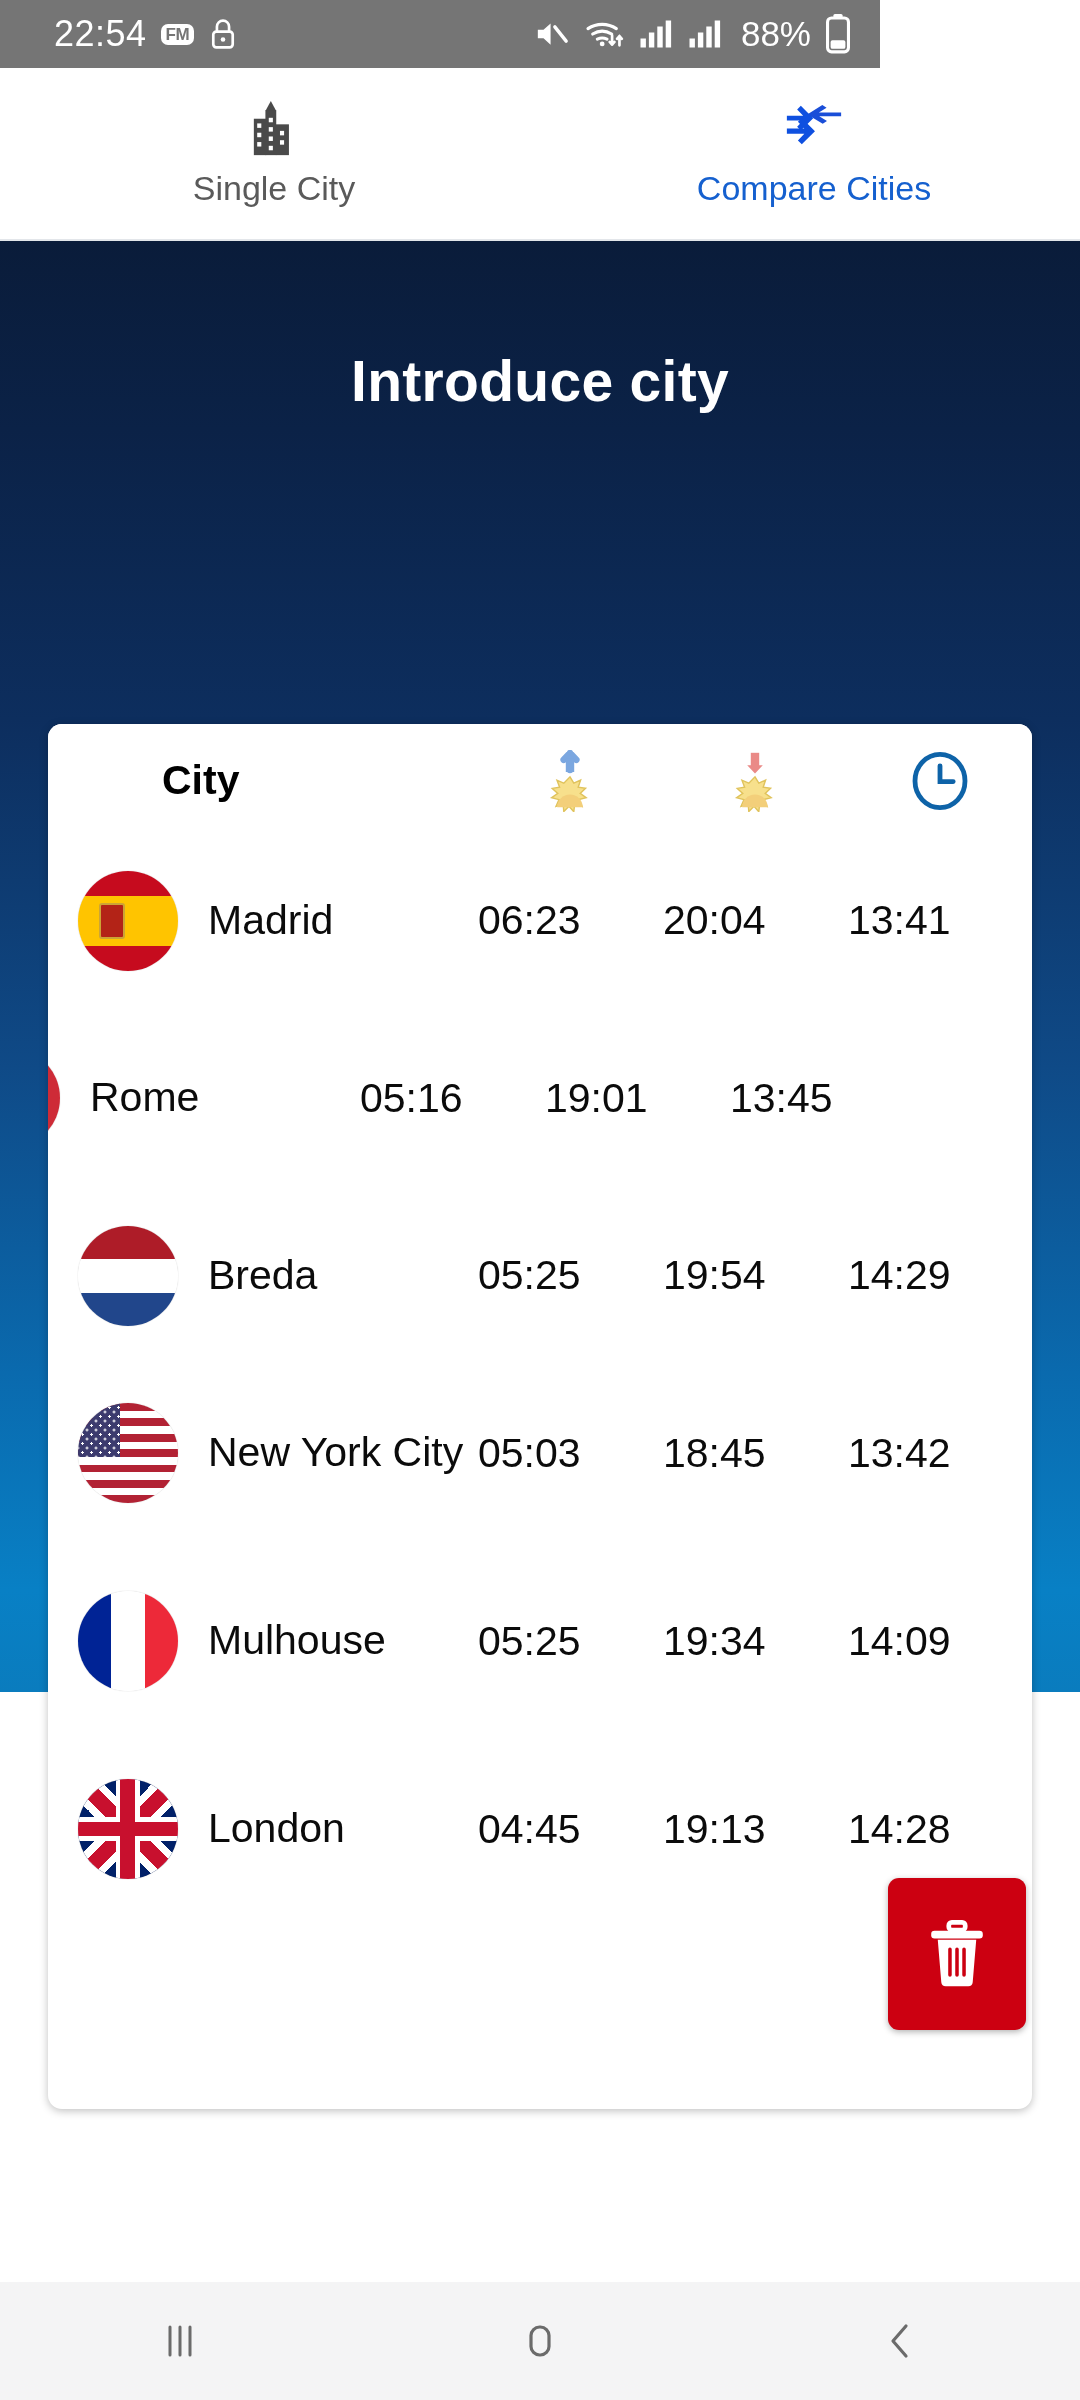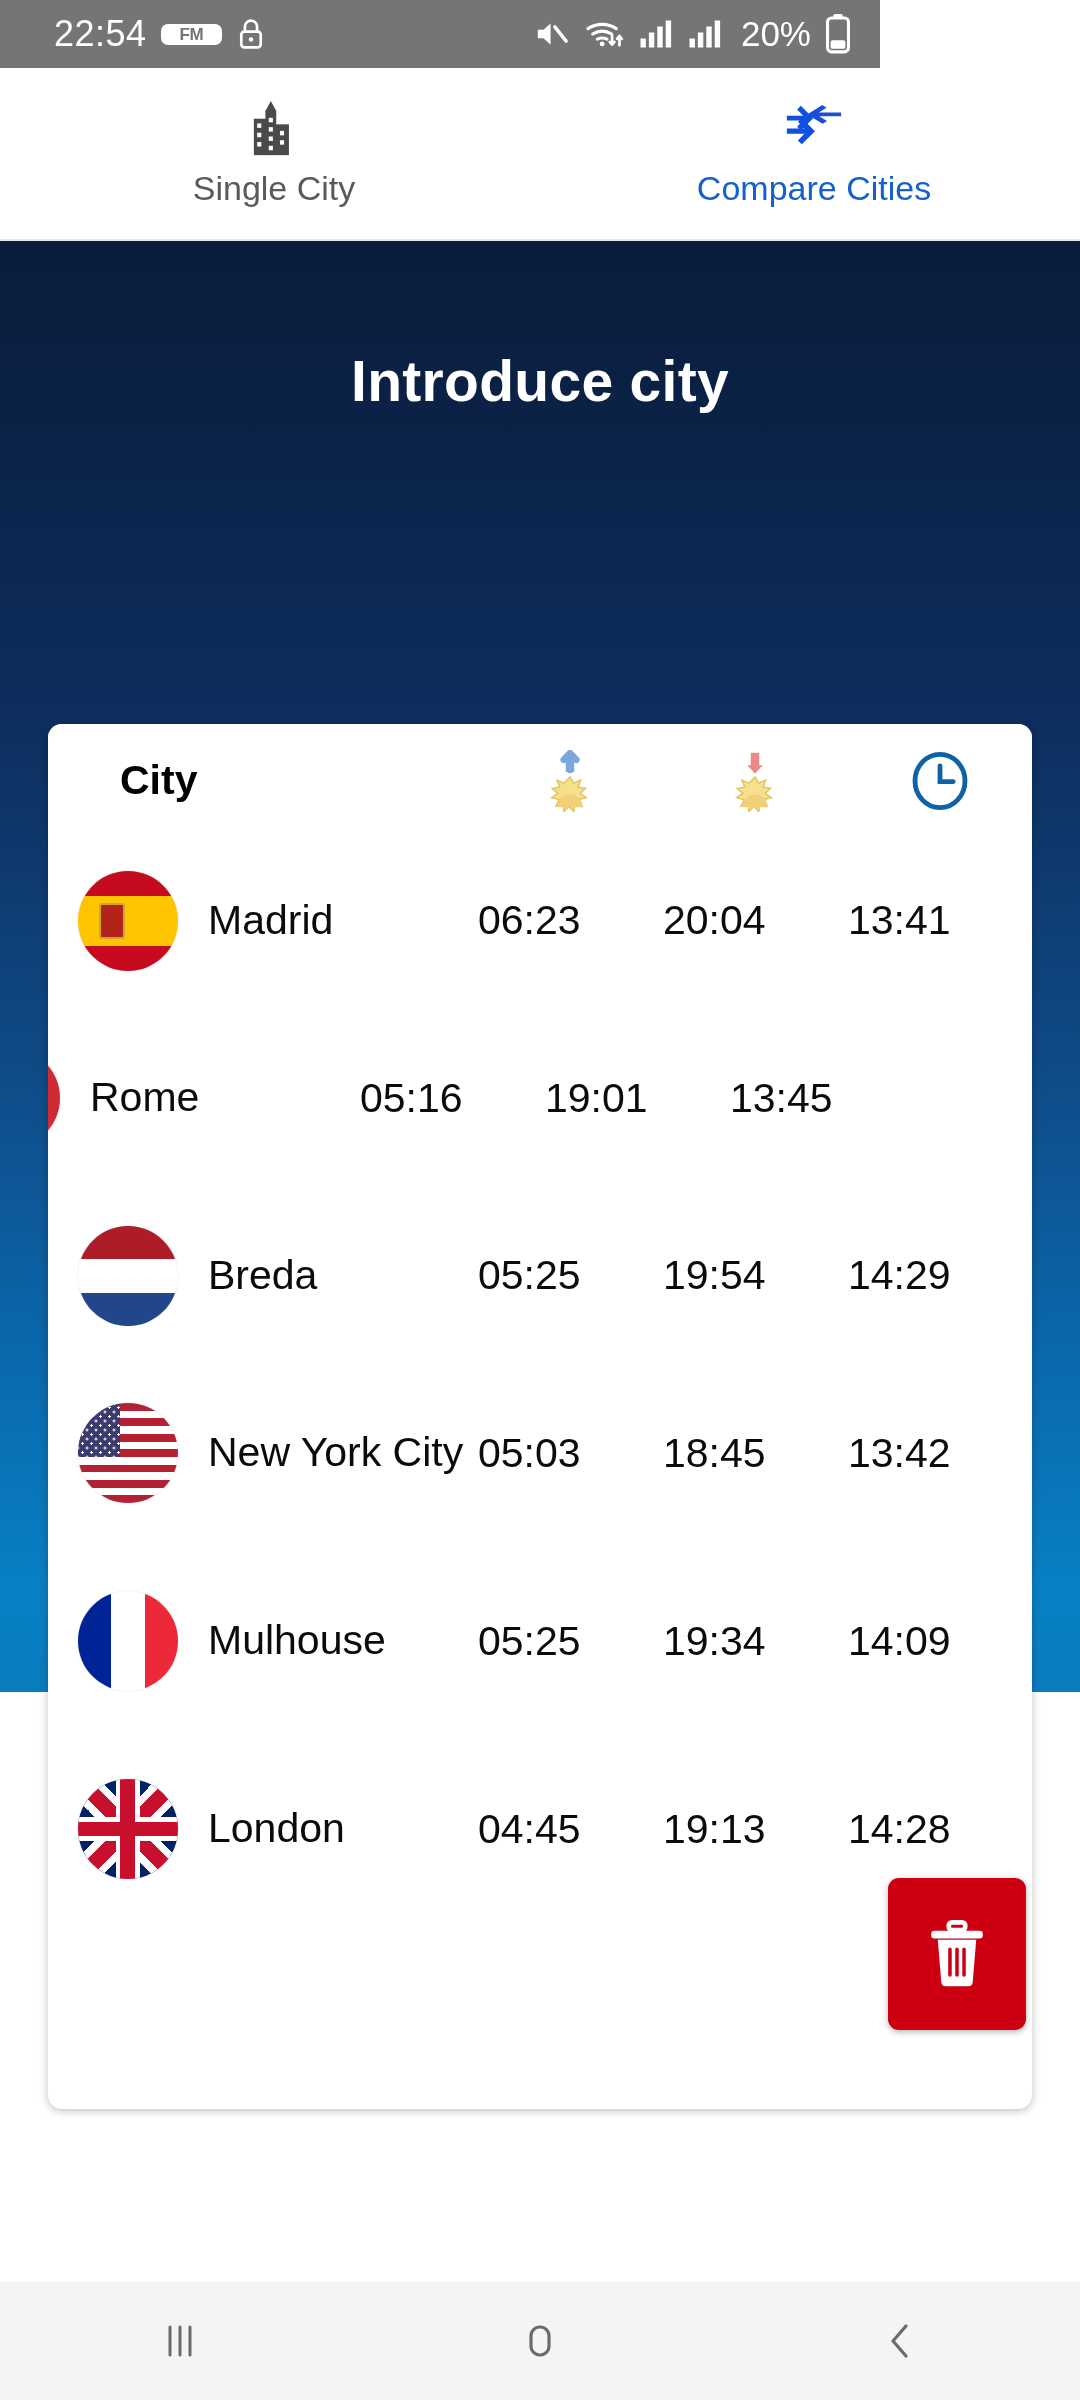--- a/index.html
+++ b/index.html
@@ -15,21 +15,21 @@
   #statusbar{
     position:absolute; top:0; left:0; width:880px; height:68px;
     background:#757575; color:#ffffff;
     display:flex; align-items:center; justify-content:space-between;
     padding:0 28px 0 54px;
   }
   #statusbar .left{ display:flex; align-items:center; gap:14px; }
   #statusbar .clock{ font-size:36px; letter-spacing:.5px; }
   .fm-badge{
     background:#ffffff; color:#757575; border-radius:7px;
-    font-size:17px; font-weight:bold; padding:2px 19px; line-height:1;
+    font-size:17px; font-weight:bold; padding:2px 5px; line-height:1;
     letter-spacing:-.5px;
   }
   #statusbar .right{ display:flex; align-items:center; gap:13px; }
   .batt-txt{ font-size:35px; letter-spacing:0px; margin-left:4px; }
 
   
   #tabbar{
     position:absolute; top:68px; left:0; width:1080px; height:173px;
     background:#ffffff; display:flex;
     border-bottom:2px solid #e3e6ea;
@@ -85,21 +85,21 @@
     position:relative;
     display:flex; align-items:center;
     width:100%;
     background:#ffffff;
   }
 
   
   #headrow{ height:113px; }
   #headrow .col-city{
     width:430px; display:flex; align-items:center;
-    padding-left:72px;
+    padding-left:114px;
   }
   #headrow .col-city span{ font-size:41px; font-weight:bold; color:#000; }
   #headrow .col-ic{
     width:185px; display:flex; align-items:center; justify-content:center;
   }
 
   
   .drow{ height:167px; }
   .drow.tall{ height:188px; }
 
@@ -228,21 +228,21 @@
       </svg>
     </span>
     <span>
       <svg width="36" height="30" viewBox="0 0 24 20">
         <rect x="1" y="13" width="3.6" height="6" fill="#fff"></rect>
         <rect x="6.6" y="9" width="3.6" height="10" fill="#fff"></rect>
         <rect x="12.2" y="5" width="3.6" height="14" fill="#fff"></rect>
         <rect x="17.8" y="1" width="3.6" height="18" fill="#fff"></rect>
       </svg>
     </span>
-    <span class="batt-txt">20%</span>
+    <span class="batt-txt">88%</span>
     <span>
       <svg width="28" height="40" viewBox="0 0 18 26">
         <rect x="6" y="0" width="6" height="2.6" rx="1" fill="#fff"></rect>
         <rect x="2.2" y="2.6" width="13.6" height="22" rx="2.6" fill="none" stroke="#fff" stroke-width="2"></rect>
         <rect x="4.2" y="17" width="9.6" height="5.6" rx="1.2" fill="#fff"></rect>
       </svg>
     </span>
   </div>
 </div>
 

